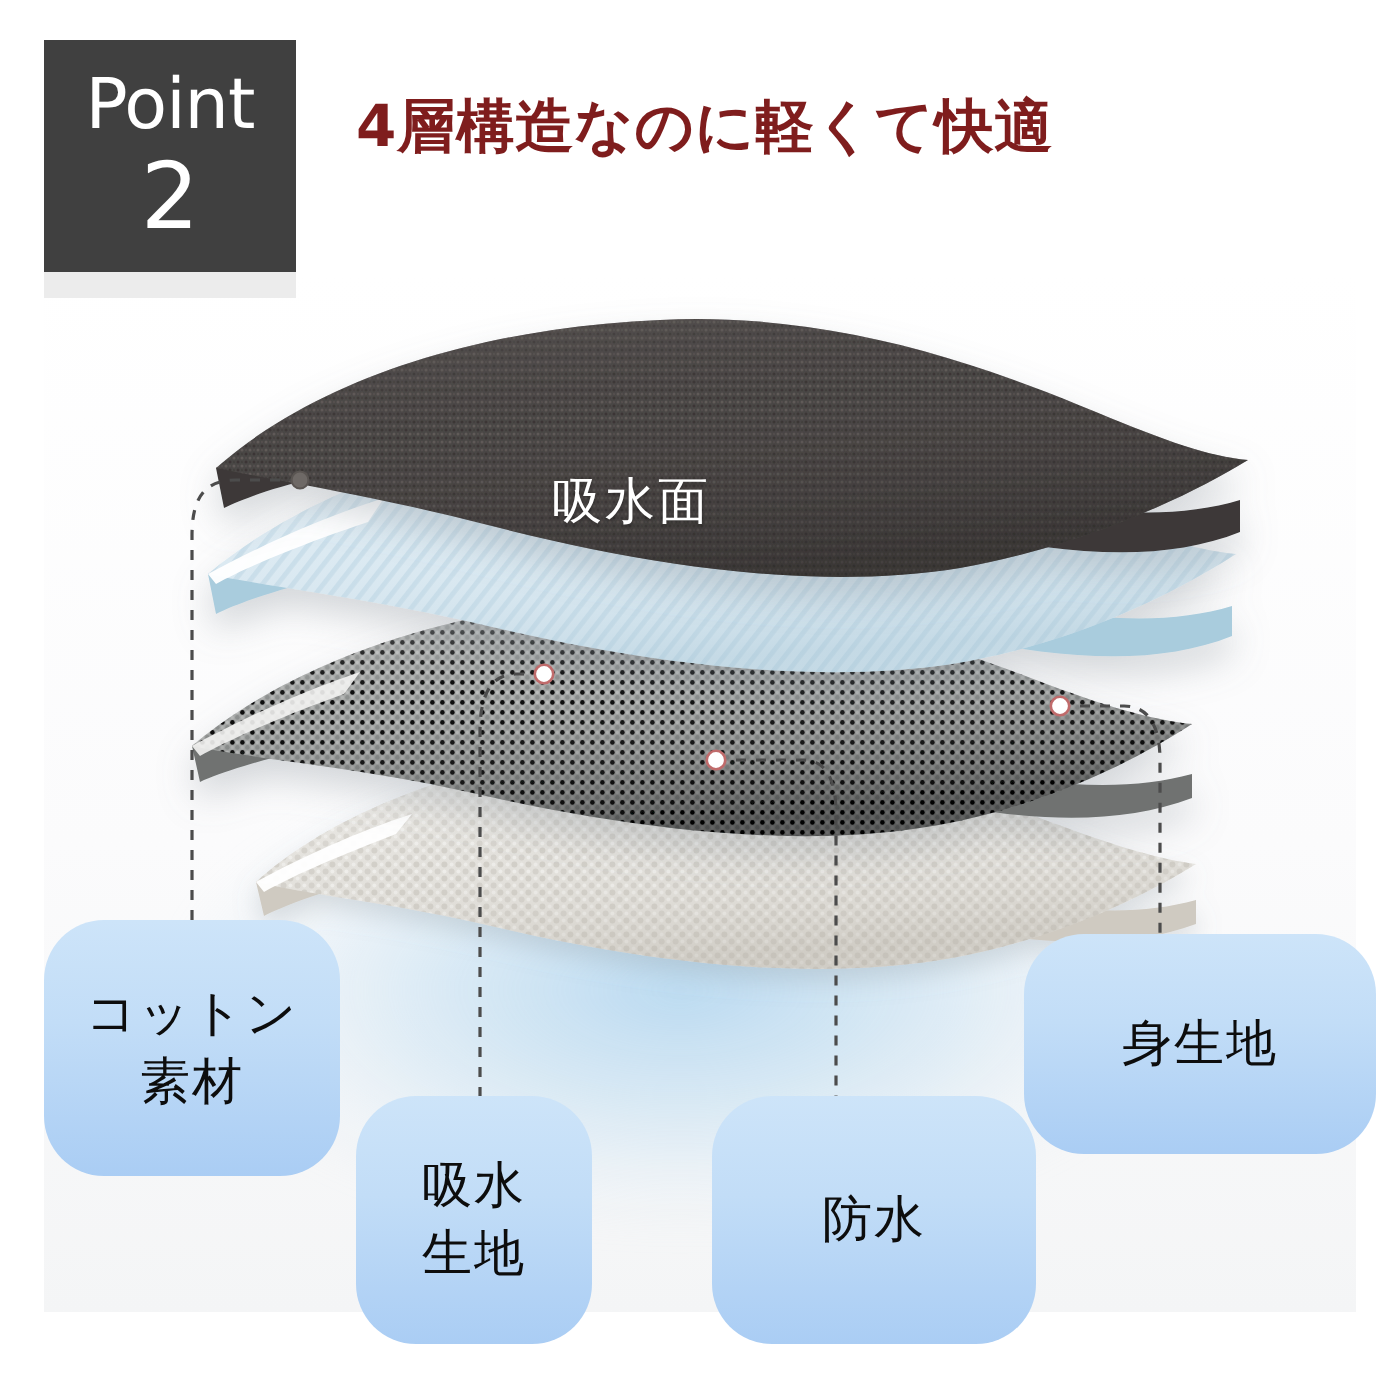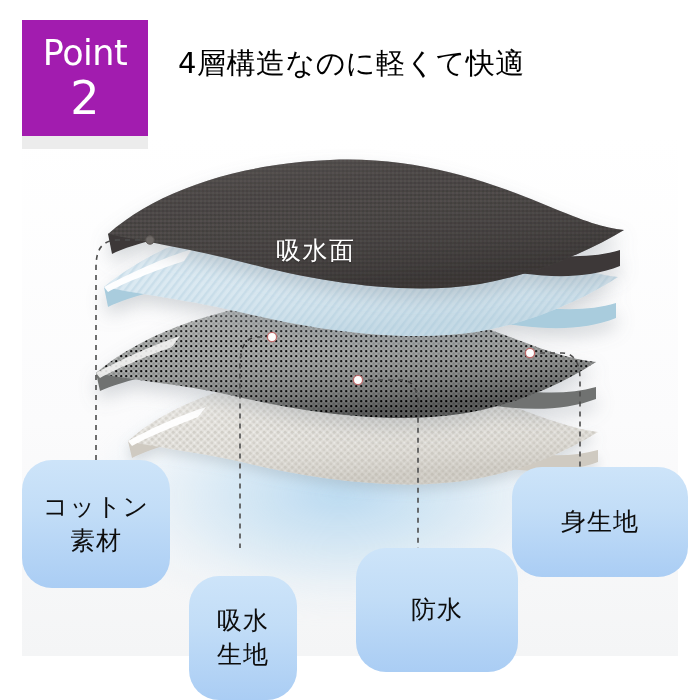--- a/index.html
+++ b/index.html
@@ -45,21 +45,21 @@
     filter: blur(6px);
   }
 
   
   .badge {
     position: absolute;
     left: 22px;
     top: 20px;
     width: 126px;
     height: 116px;
-    background: #a21caf;
+    background: #404040;
     color: #ffffff;
     display: flex;
     flex-direction: column;
     align-items: center;
     justify-content: center;
     line-height: 1;
   }
   .badge-word {
     font-size: 35px;
     font-weight: 400;
@@ -78,24 +78,24 @@
     width: 126px;
     height: 13px;
     background: #ececec;
   }
 
   .headline {
     position: absolute;
     left: 178px;
     top: 44px;
     font-size: 29px;
-    color: #000000;
+    color: #7f1d1d;
     letter-spacing: 0.5px;
     white-space: nowrap;
-    font-weight: 400;
+    font-weight: 700;
   }
 
   
   .stack {
     position: absolute;
     left: 0;
     top: 0;
     width: 700px;
     height: 700px;
   }
@@ -123,21 +123,21 @@
     justify-content: center;
     color: #0d0d0d;
     font-size: 25px;
     line-height: 1.38;
     letter-spacing: 1px;
     text-align: center;
   }
   .pill span { display: block; white-space: nowrap; }
 
   .pill-cotton  { left: 22px;  top: 460px; width: 148px; height: 128px; text-align: right; }
-  .pill-absorb  { left: 189px; top: 548px; width: 108px; height: 124px; margin-top: 28px; }
+  .pill-absorb  { left: 178px; top: 548px; width: 118px; height: 124px; }
   .pill-water   { left: 340px; top: 548px; width: 162px; height: 124px; margin-left: 16px; }
   .pill-body    { left: 512px; top: 467px; width: 176px; height: 110px; }
 </style>
 </head>
 <body>
 
 <div id="page">
 
   <div class="panel"></div>
   <div class="bg-glow"></div>

